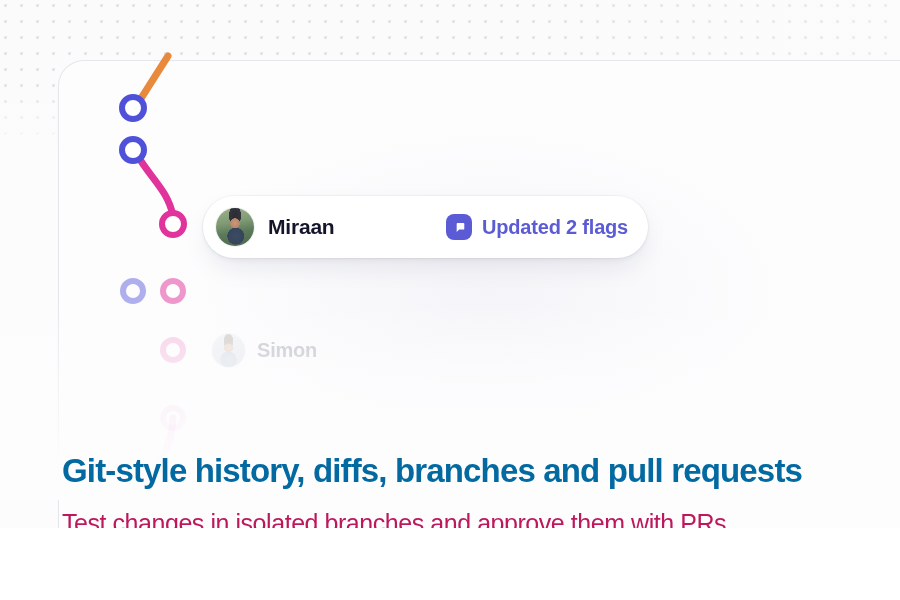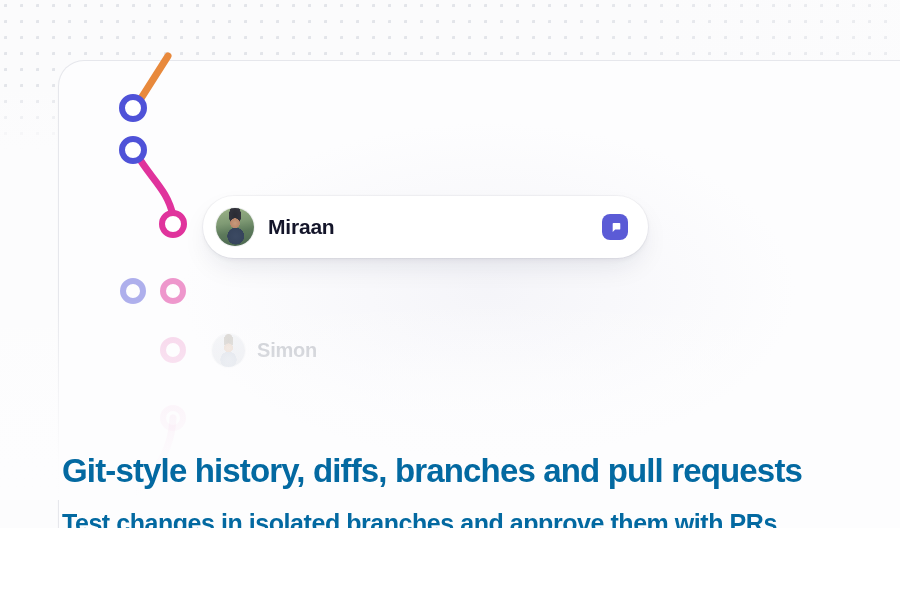--- a/index.html
+++ b/index.html
@@ -198,22 +198,22 @@
     font-size: 33px;
     font-weight: 700;
     color: #0369a1;
     letter-spacing: -0.85px;
     line-height: 1.18;
     margin: 0;
     white-space: nowrap;
   }
   .subtitle {
     font-size: 25px;
-    font-weight: 700;
-    color: #0369a1;
+    font-weight: 400;
+    color: #be185d;
     letter-spacing: -0.45px;
     line-height: 1.2;
     margin: 17px 0 0 0;
     white-space: nowrap;
   }
 </style>
 </head>
 <body>
 
 <div id="stage">
@@ -277,20 +277,21 @@
 
   <div class="activity-card">
     <div class="avatar avatar-miraan"></div>
     <div class="person-name">Miraan</div>
     <div class="activity-right">
       <span class="flag-badge">
         <svg width="15" height="15" viewBox="0 0 16 16" xmlns="http://www.w3.org/2000/svg">
           <path d="M4 3.2h8.2a0.9 0.9 0 0 1 0.9 0.9v5.1a0.9 0.9 0 0 1-0.9 0.9H7.6L5.0 12.9V4.1a0.9 0.9 0 0 1 0.9-0.9z" fill="#ffffff"></path>
         </svg>
       </span>
+      <span class="activity-text">Updated 2 flags</span>
     </div>
   </div>
 
   <div class="faded-row">
     <div class="avatar avatar-simon"></div>
     <div class="person-name">Simon</div>
   </div>
 
   <div class="fade-out"></div>
 

